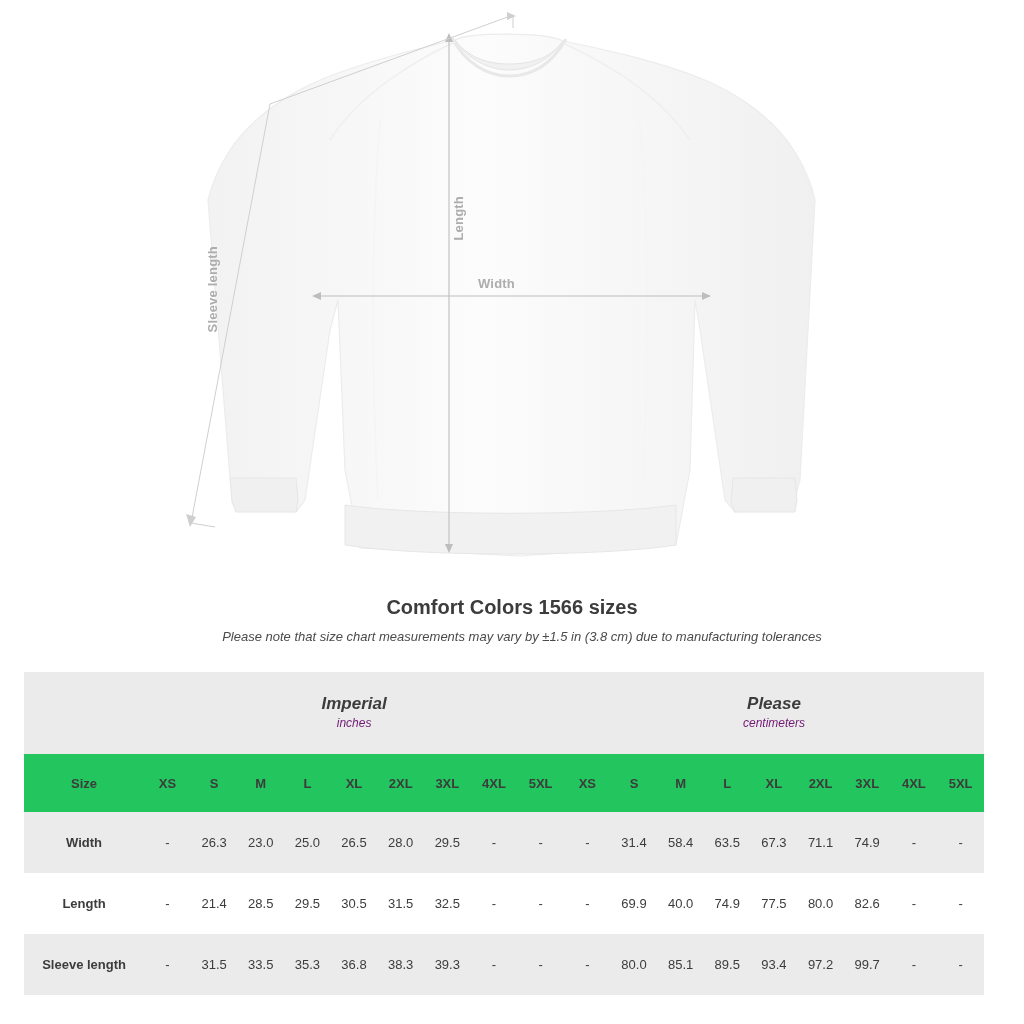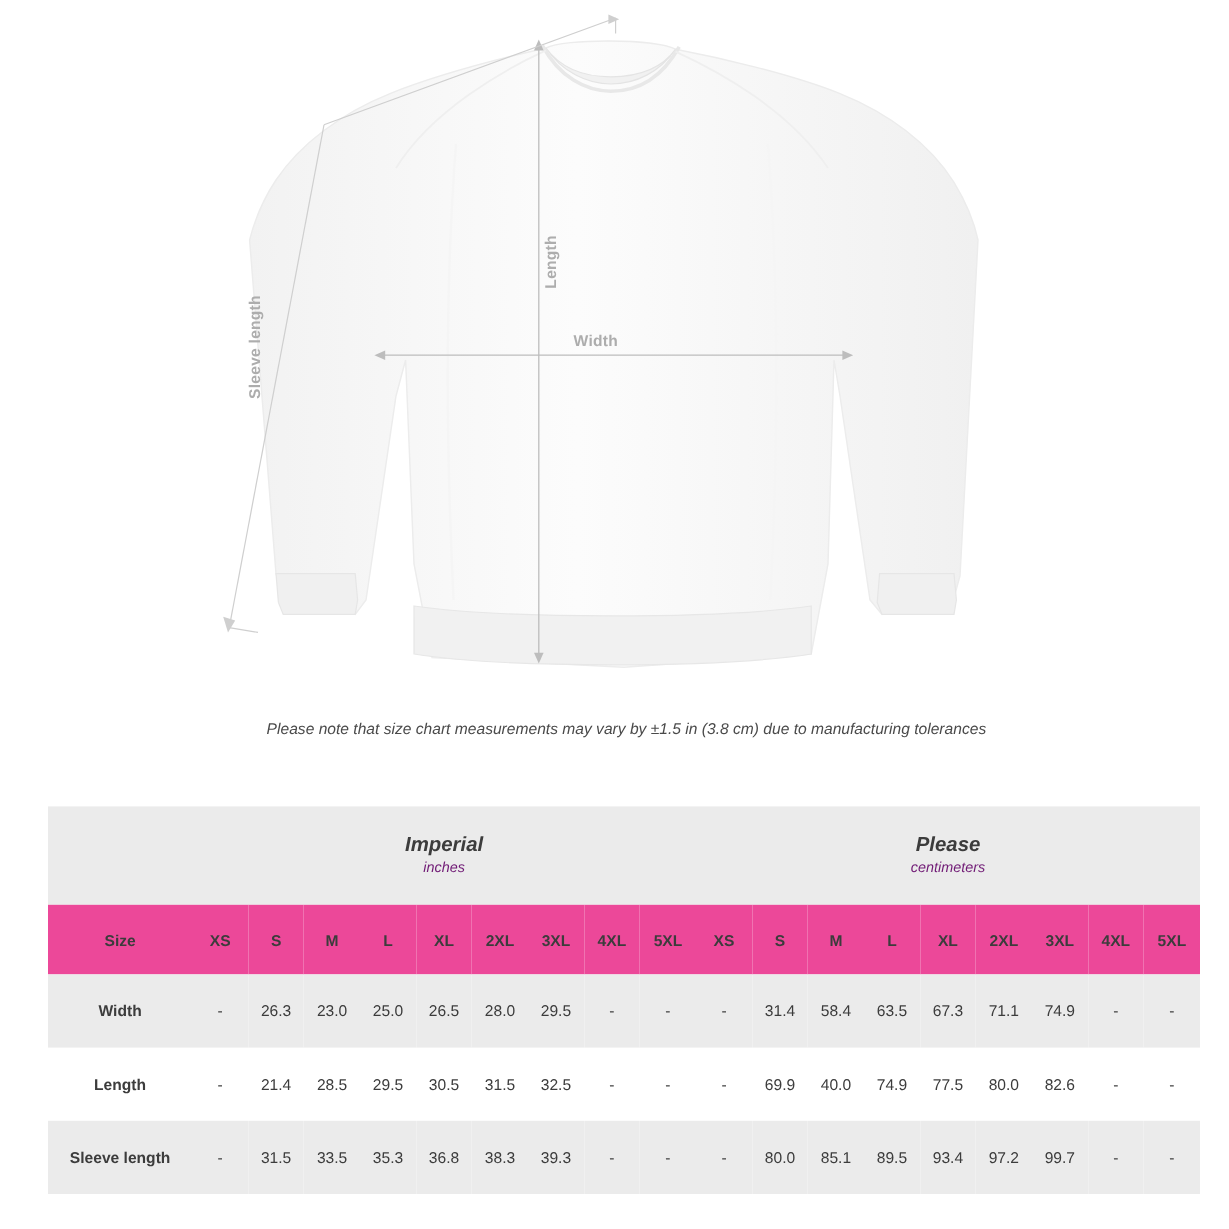--- a/index.html
+++ b/index.html
@@ -69,21 +69,21 @@
     font-size: 13px;
     font-style: italic;
     color: #4a4a4a;
     margin: 10px 0 0 0;
     padding-left: 20px;
   }
 
   
   .table-wrap {
     position: absolute;
-    left: 40px;
+    left: 24px;
     top: 672px;
     width: 960px;
   }
   table.size-table {
     border-collapse: collapse;
     width: 960px;
     table-layout: fixed;
   }
   table.size-table td, table.size-table th {
     border: none;
@@ -103,21 +103,21 @@
     color: #3c3c3c;
     line-height: 1.25;
   }
   .unit-sub {
     font-size: 12px;
     font-style: italic;
     color: #701a75;
     line-height: 1.6;
   }
   .head-row td {
-    background: #ec4899;
+    background: #22c55e;
     height: 56px;
     font-weight: bold;
     font-size: 13px;
     vertical-align: middle;
   }
   .data-row td {
     height: 59px;
     vertical-align: middle;
   }
   .data-row.alt td {
@@ -196,20 +196,21 @@
         <path d="M186,514 L190,527 L196,517" fill="#cfcfcf" stroke="none"></path>
         <line x1="191" y1="523" x2="215" y2="527"></line>
       </g>
     </svg>
 
     <div class="dim-label label-length">Length</div>
     <div class="dim-label label-width">Width</div>
     <div class="dim-label label-sleeve">Sleeve length</div>
   </div>
 
+  <div class="chart-title">Comfort Colors 1566 sizes</div>
   <div class="chart-note">Please note that size chart measurements may vary by ±1.5 in (3.8 cm) due to manufacturing tolerances</div>
 
   <div class="table-wrap">
     <table class="size-table">
       <colgroup>
         <col class="col-rowhead">
         <col class="col-val">
           <col class="col-val">
           <col class="col-val">
           <col class="col-val">

